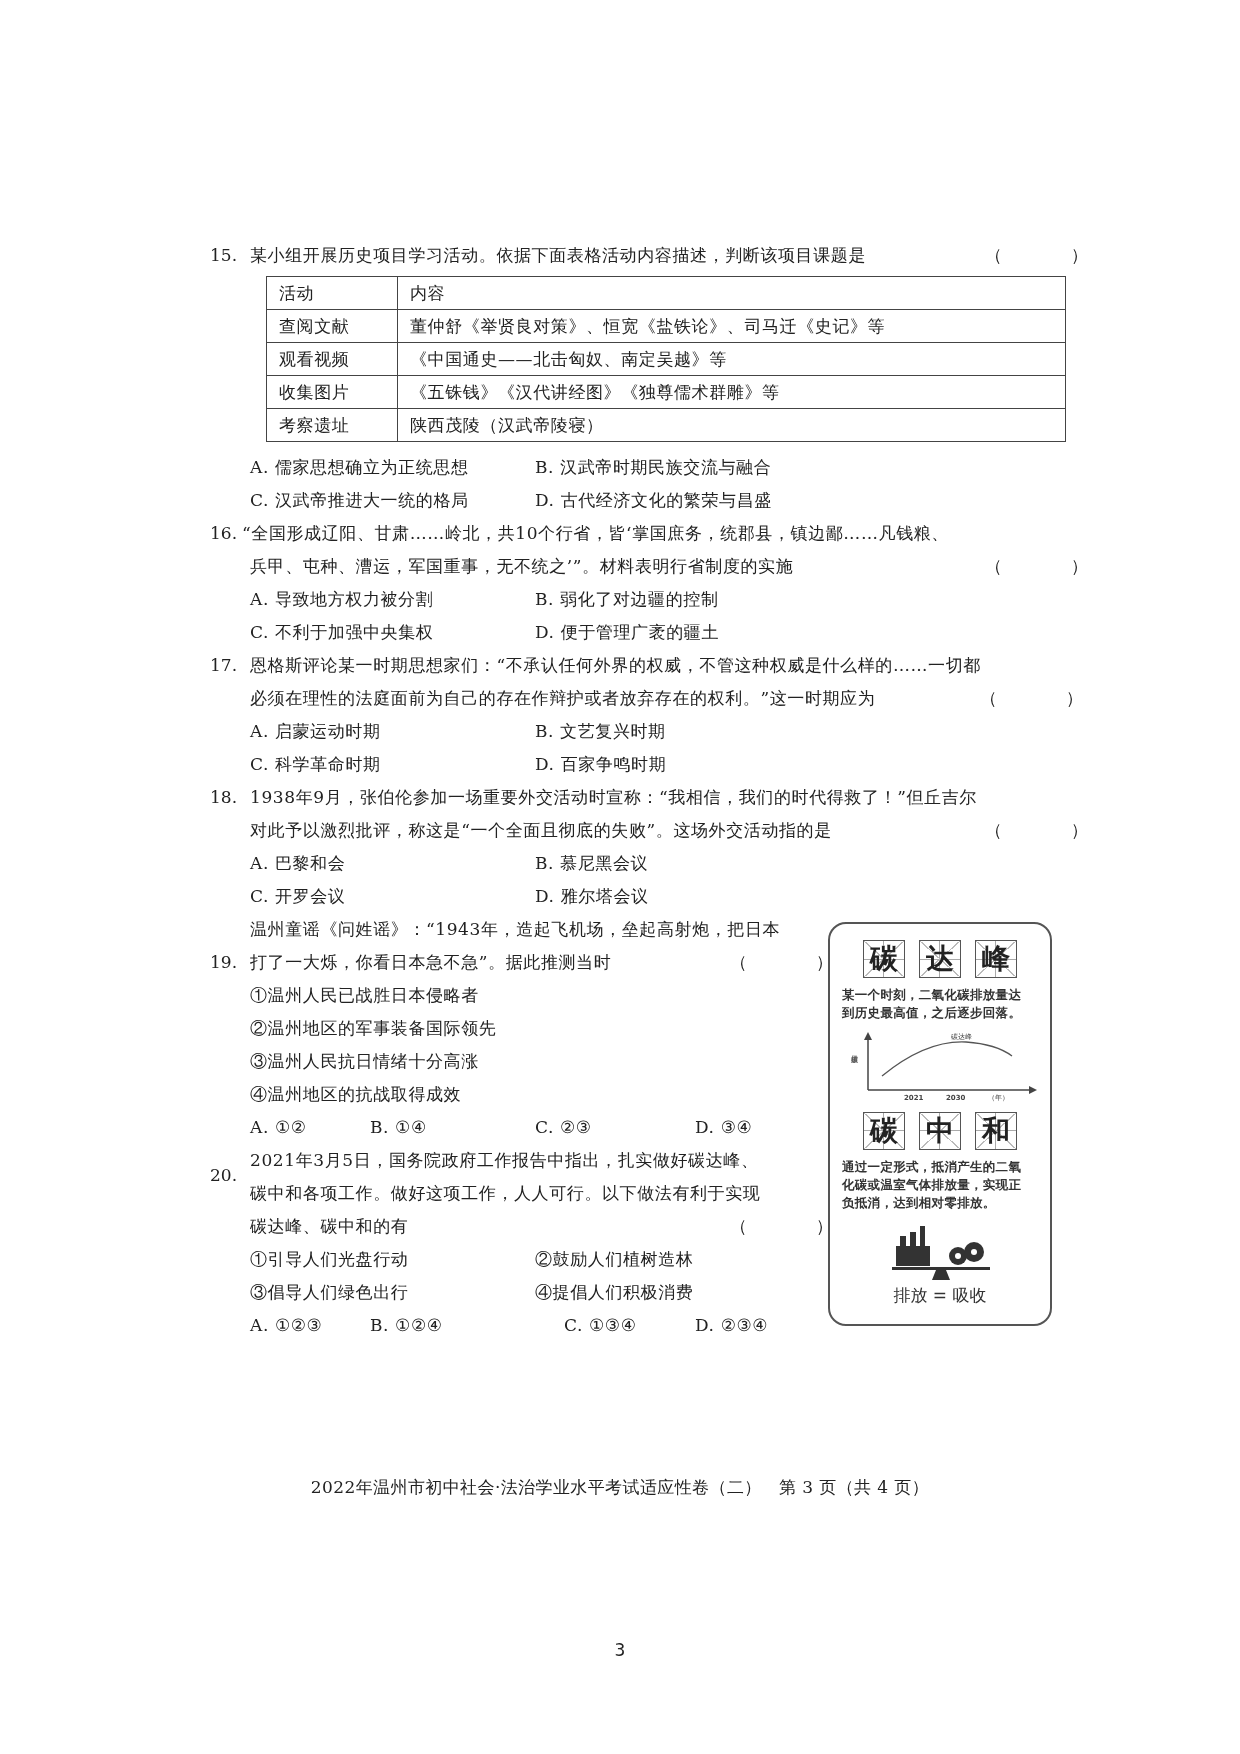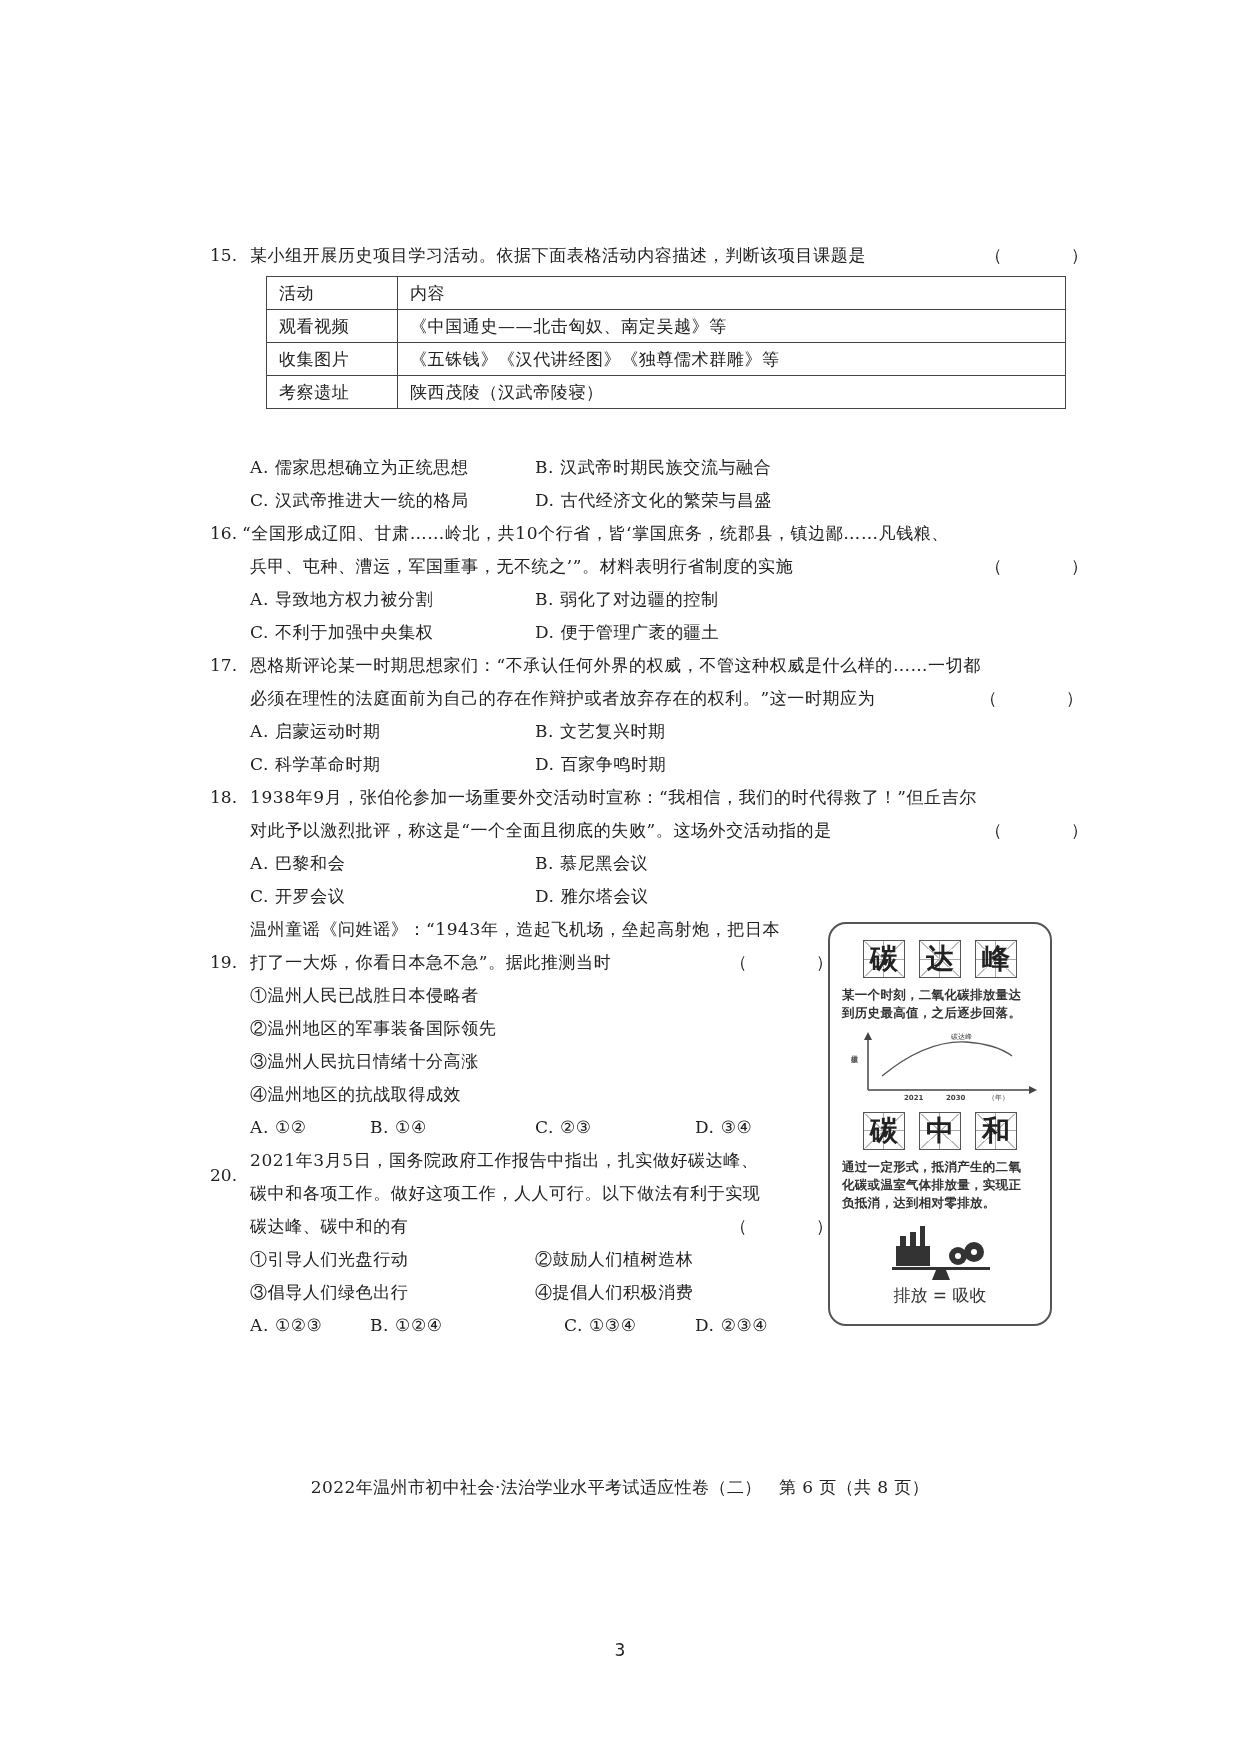--- a/index.html
+++ b/index.html
@@ -60,20 +60,24 @@
 <div>
   <span class="qnum" style="left:210px; top:244px;">15.</span>
   <span class="line" style="left:250px; top:244px;">某小组开展历史项目学习活动。依据下面表格活动内容描述，判断该项目课题是</span>
   <span class="paren" style="left:985px; top:244px;">（　）</span>
 
   <table class="act">
     <tbody>
         <tr>
       <td class="c1">活动</td>
       <td>内容</td>
+    </tr>
+    <tr>
+      <td class="c1">查阅文献</td>
+      <td>董仲舒《举贤良对策》、恒宽《盐铁论》、司马迁《史记》等</td>
     </tr>
     <tr>
       <td class="c1">观看视频</td>
       <td>《中国通史——北击匈奴、南定吴越》等</td>
     </tr>
     <tr>
       <td class="c1">收集图片</td>
       <td>《五铢钱》《汉代讲经图》《独尊儒术群雕》等</td>
     </tr>
     <tr>
@@ -211,14 +215,14 @@
     <circle cx="84" cy="28" r="10" fill="#333"></circle>
     <circle cx="68" cy="32" r="3" fill="#fff"></circle>
     <circle cx="84" cy="28" r="3" fill="#fff"></circle>
 
     <rect x="2" y="43" width="98" height="3" fill="#333"></rect>
     <polygon points="46,46 56,46 60,56 42,56" fill="#333"></polygon>
   </svg>
   <div class="abs" style="left:0; width:100%; top:360px; text-align:center; font-family:'DejaVu Sans','Liberation Sans',sans-serif; font-size:17px; color:#333;">排放 = 吸收</div>
 </div>
 
-<div class="footer" style="top:1476px;">2022年温州市初中社会·法治学业水平考试适应性卷（二）　第 6 页（共 8 页）</div>
+<div class="footer" style="top:1476px;">2022年温州市初中社会·法治学业水平考试适应性卷（二）　第 3 页（共 4 页）</div>
 <div class="pagenum" style="top:1640px;">3</div>
 
 </body></html>

